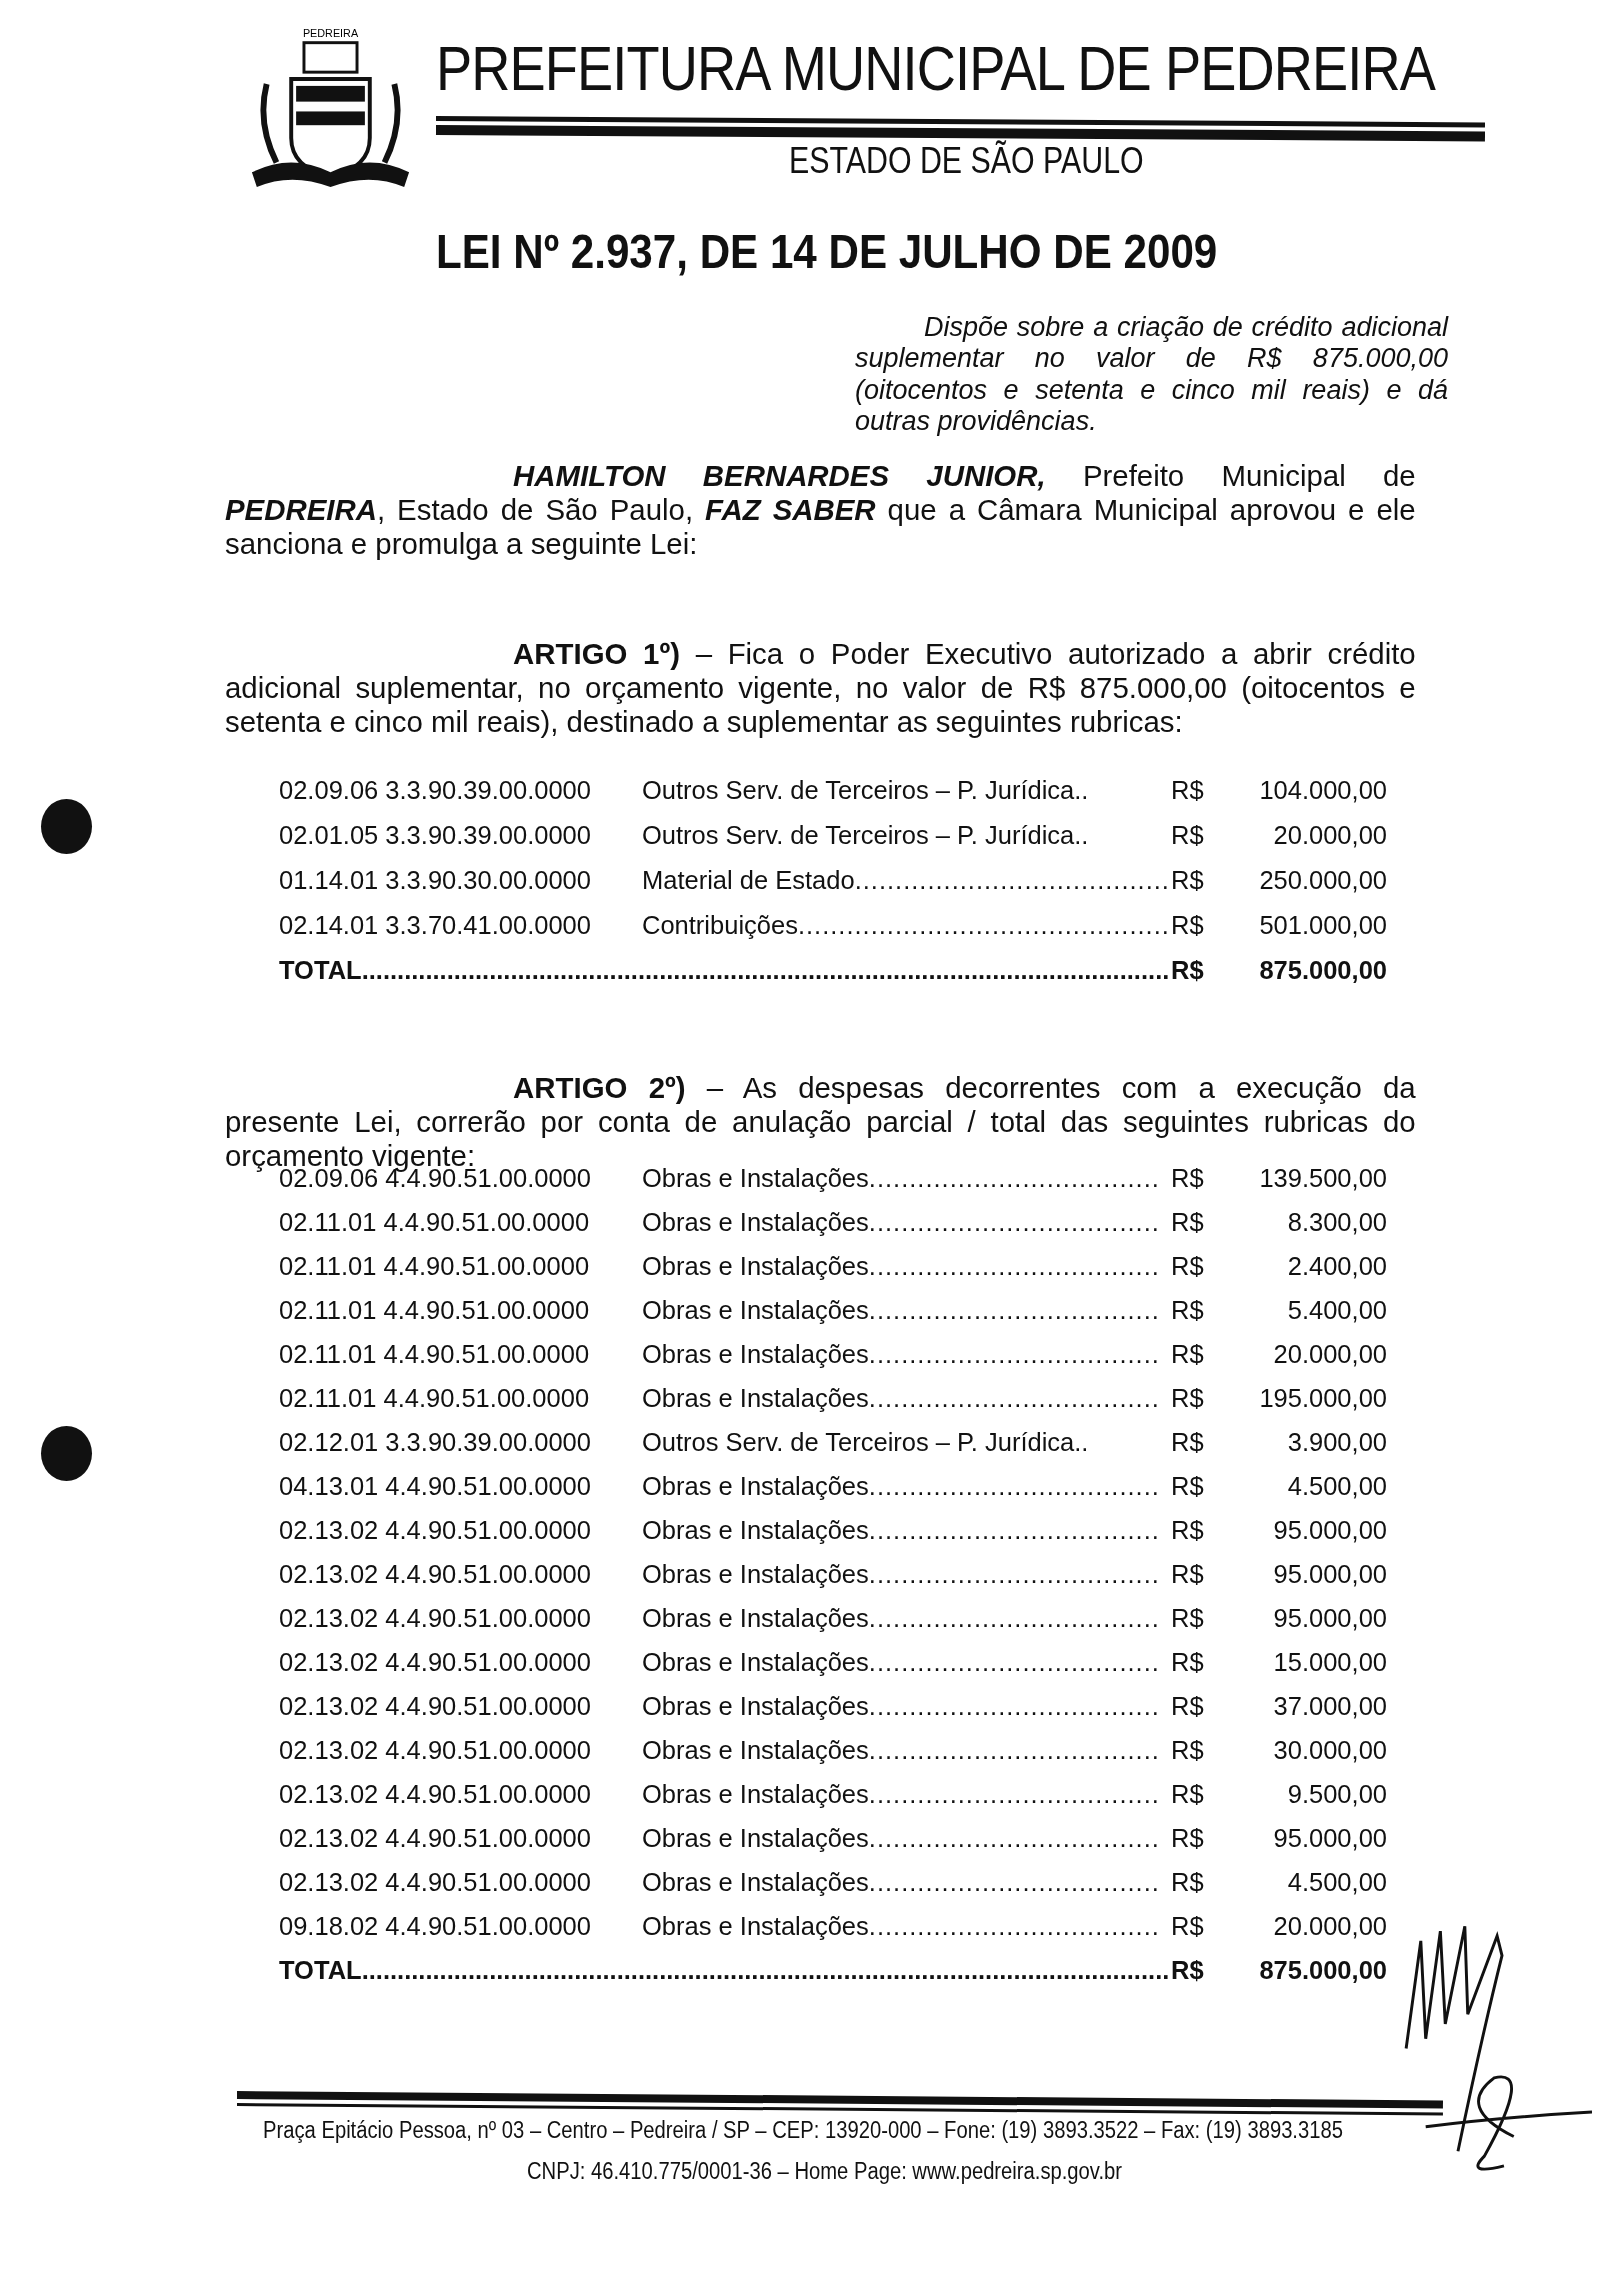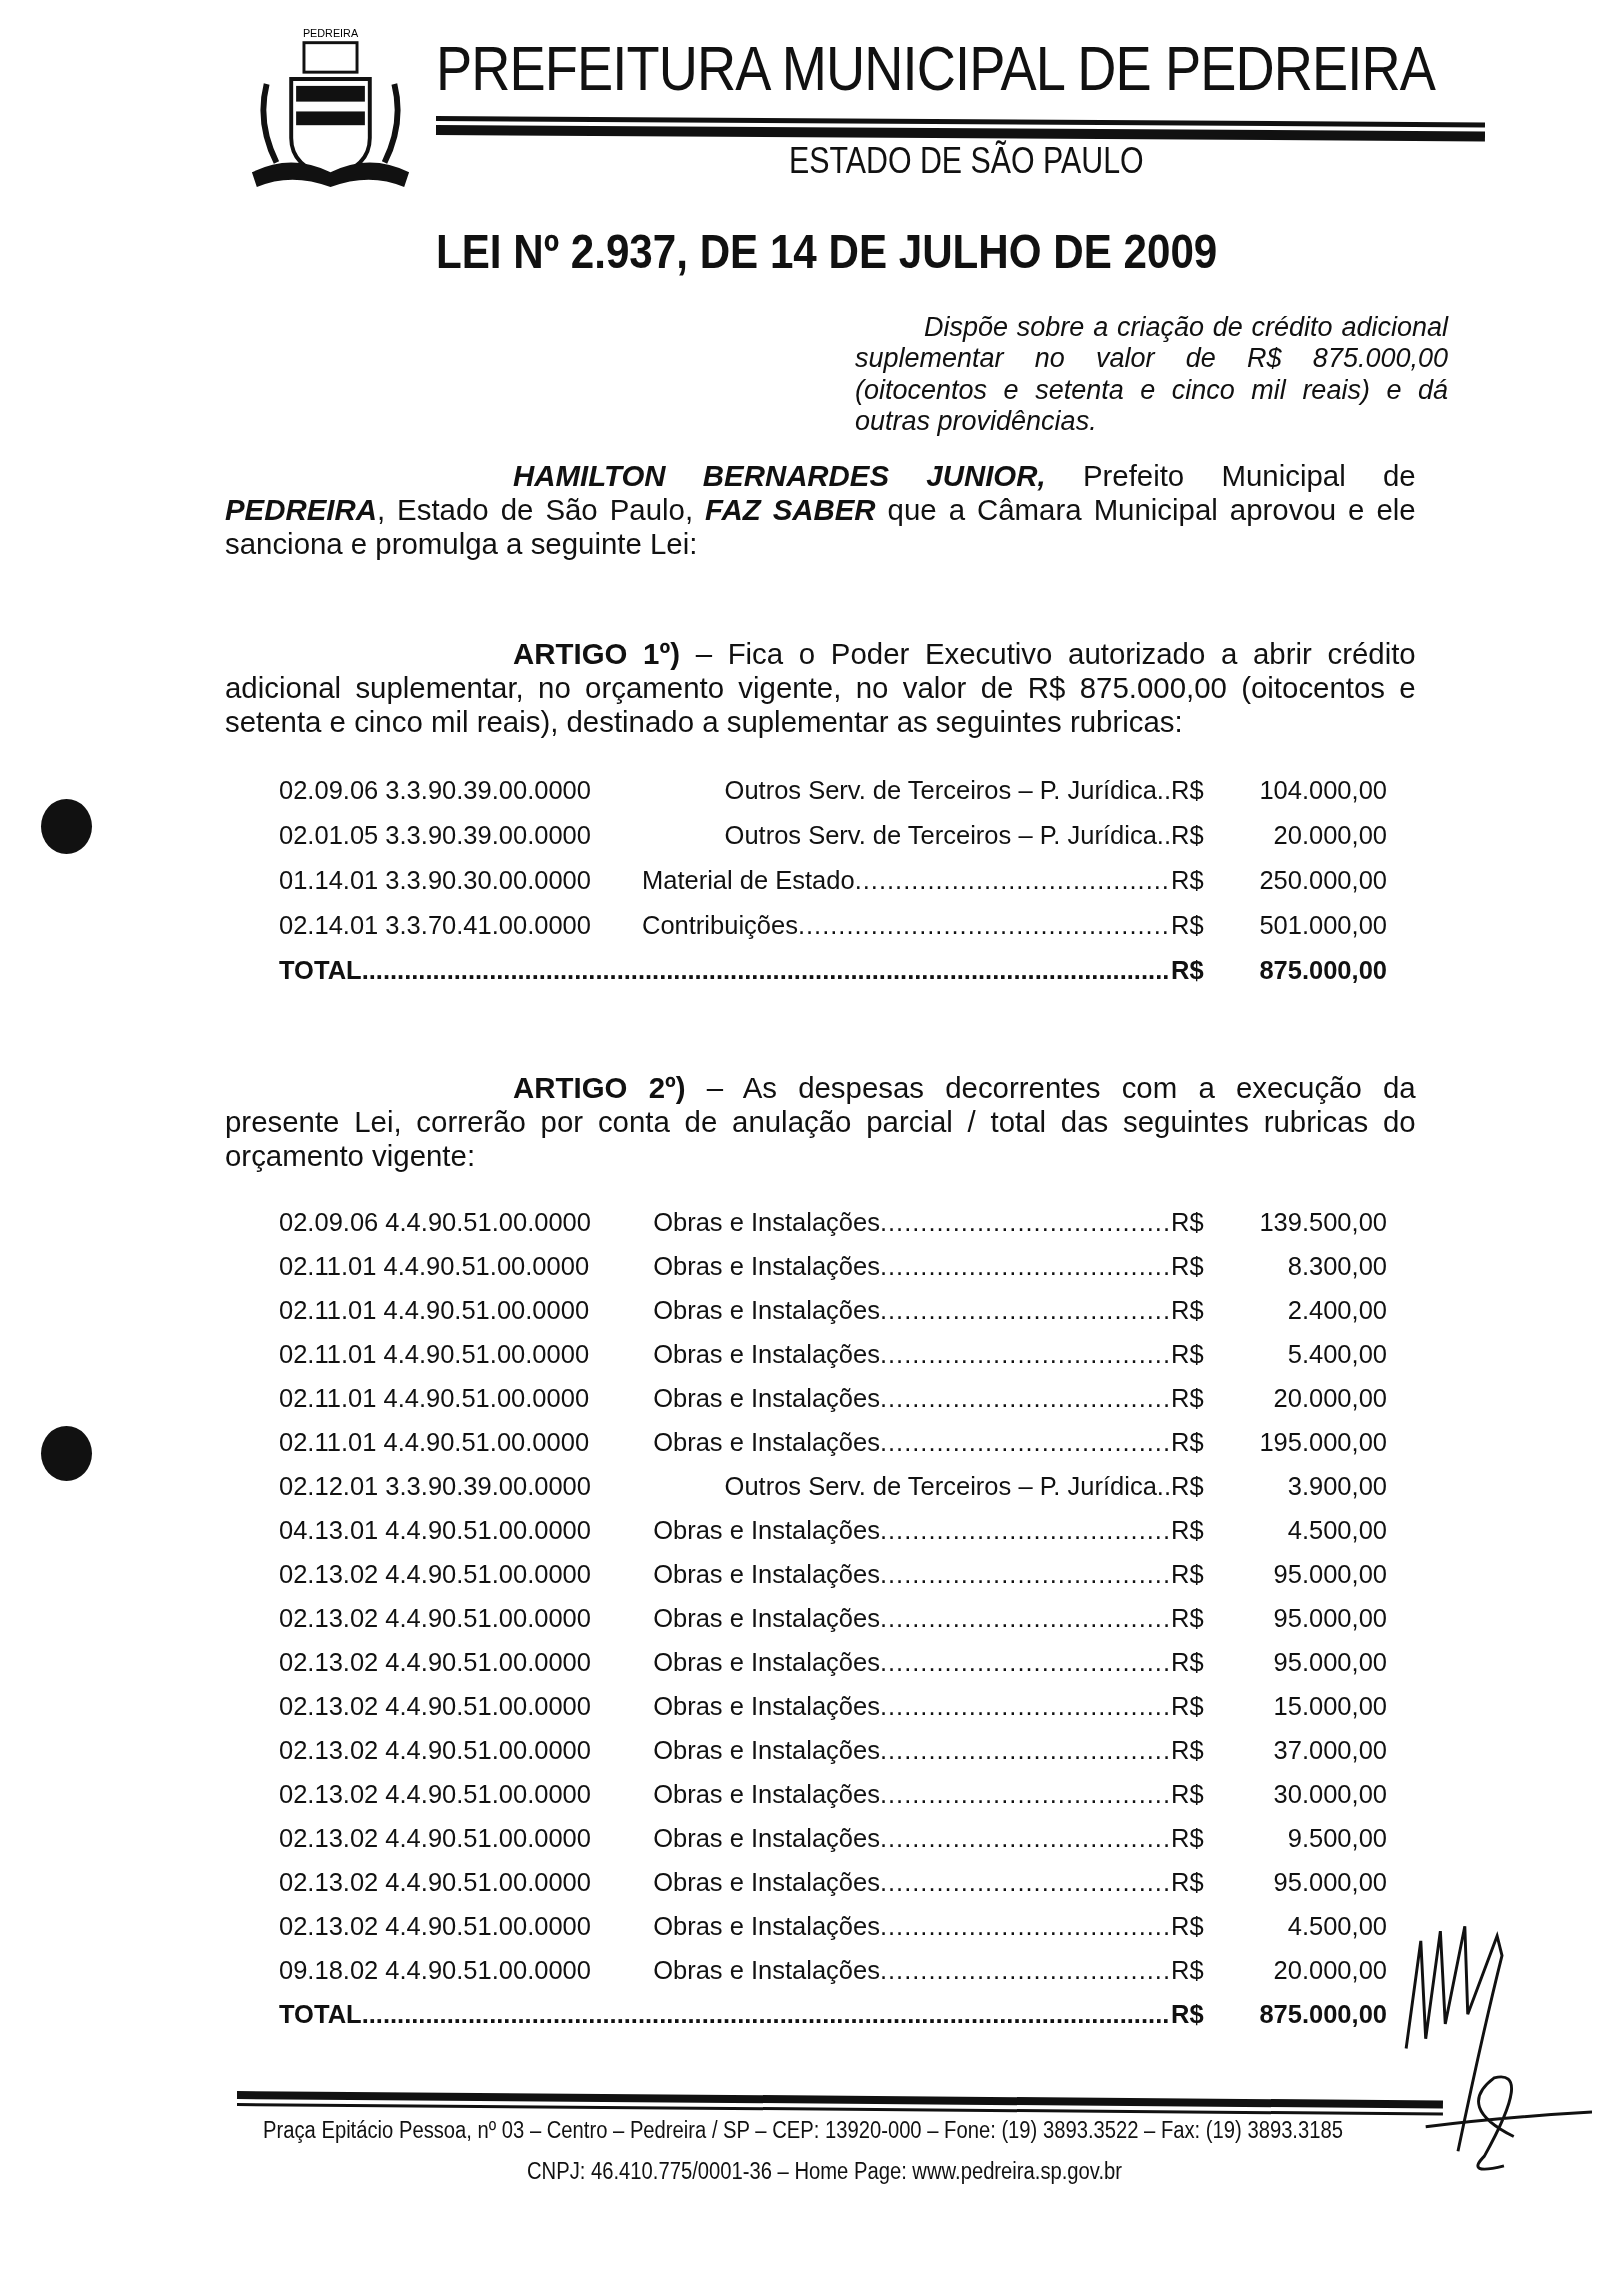--- a/index.html
+++ b/index.html
@@ -17,28 +17,28 @@
   .para{left:225px;width:1215px;font-size:30px;line-height:1.13;text-align:justify;transform:scaleX(0.98);transform-origin:left top;}
   .para p{margin:0;text-indent:294px;}
   .intro{top:459px;}
   .art1{top:637px;}
   .art2{top:1071px;}
   .b{font-weight:bold;}
   .bi{font-weight:bold;font-style:italic;}
   .tbl{left:279px;width:1108px;font-size:25.5px;}
   .tbl .row{display:flex;align-items:baseline;height:45px;}
   .tbl .code{width:363px;white-space:nowrap;}
-  .tbl .desc{width:529px;white-space:nowrap;overflow:hidden;text-align:right;}
+  .tbl .desc{width:529px;white-space:nowrap;overflow:hidden;}
   .tbl .desc .dots{letter-spacing:1px;}
   .tbl .cur{width:69px;}
   .tbl .val{width:147px;text-align:right;}
   .tbl .total{font-weight:bold;}
   .tbl .total .code{width:892px;overflow:hidden;white-space:nowrap;}
   .t1{top:776px;}
-  .t2{top:1208px;}
+  .t2{top:1164px;}
   .t2 .row{height:44px;}
   .frule1{left:237px;top:2091px;width:1206px;height:7.8px;background:#111;transform:rotate(0.45deg);transform-origin:left;}
   .frule2{left:237px;top:2103px;width:1206px;height:2.9px;background:#111;transform:rotate(0.45deg);transform-origin:left;}
   .foot1{left:263px;top:2117px;font-size:23.5px;transform:scaleX(0.86);transform-origin:left top;white-space:nowrap;}
   .foot2{left:527px;top:2158px;font-size:23.5px;transform:scaleX(0.86);transform-origin:left top;white-space:nowrap;}
   .dot-mark{width:51px;height:55px;border-radius:50%;background:#111;}
   .d1{left:41px;top:799px;}
   .d2{left:41px;top:1426px;}
   .sig{left:1367px;top:1921px;width:225px;height:255px;}
 </style>

